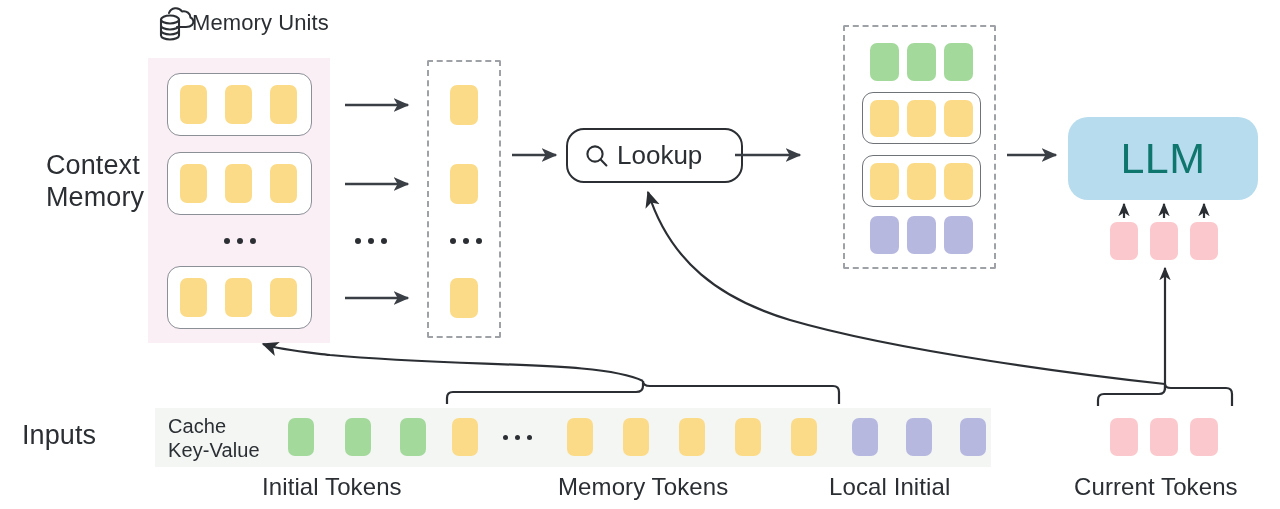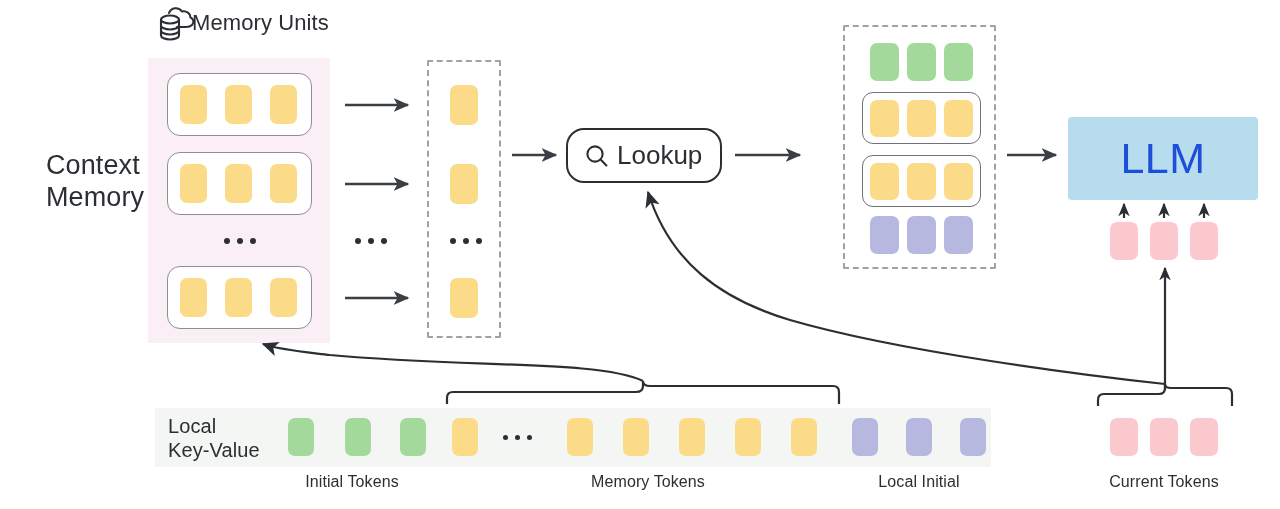--- a/index.html
+++ b/index.html
@@ -23,21 +23,21 @@
   
   .lbl {
     position: absolute;
     color: #2b2f33;
     line-height: 1.18;
     white-space: pre-line;
     letter-spacing: 0.1px;
   }
   .lbl-row-title { font-size: 27px; }
   .lbl-head      { font-size: 22px; text-align: center; }
-  .lbl-cap       { font-size: 16px; text-align: center; }
+  .lbl-cap       { font-size: 24px; text-align: left; }
   .lbl-inline    { font-size: 20px; line-height: 1.22; }
   .lbl-lookup    { font-size: 26px; }
 
   
   .chip {
     position: absolute;
     border-radius: 7px;
   }
   .chip-yellow { background: #fbdb87; }
   .chip-green  { background: #a3d99b; }
@@ -81,26 +81,26 @@
     border-radius: 18px;
     box-sizing: border-box;
     display: flex;
     align-items: center;
     gap: 7px;
     padding-left: 16px;
   }
   .llm-box {
     position: absolute;
     background: #b6dcee;
-    border-radius: 4px;
+    border-radius: 20px;
     display: flex;
     align-items: center;
     justify-content: center;
     font-size: 43px;
-    color: #1d4ed8;
+    color: #0f766e;
     letter-spacing: 0.5px;
   }
 
   
   .dots {
     position: absolute;
     display: flex;
     gap: 7px;
     align-items: center;
   }
@@ -125,20 +125,21 @@
 
 <div id="canvas">
 
   <div class="memory-bg" style="left:148px; top:58px; width:182px; height:285px;"></div>
 
   <div class="inputs-strip" style="left:155px; top:408px; width:836px; height:59px;"></div>
 
   <div class="lbl lbl-row-title" style="left:22px; top:150px; width:125px;margin-left:24px;">Context
 Memory</div>
 
+  <div class="lbl lbl-row-title" style="left:22px; top:420px; width:125px;">Inputs</div>
 
   <span class="abs" style="left:156px; top:4px; width:44px; height:42px;">
     <svg width="44" height="42" viewBox="0 0 44 42" fill="none" stroke="#2b2f33" stroke-width="2.1" stroke-linecap="round" stroke-linejoin="round">
       <path d="M13 9 C15 3.5, 22.5 2.5, 26 7.5 C30.5 6.5, 34.5 9.5, 34.5 13.5
                C37.5 14.5, 38.5 18.5, 36 21 C34.5 22.6, 32 23 30 23 L21 23"></path>
       <ellipse cx="14" cy="15.5" rx="9" ry="4"></ellipse>
       <path d="M5 15.5 L5 31.5 C5 33.7, 9 35.5, 14 35.5 C19 35.5, 23 33.7, 23 31.5 L23 15.5"></path>
       <path d="M5 21.5 C5 23.7, 9 25.5, 14 25.5 C19 25.5, 23 23.7, 23 21.5"></path>
       <path d="M5 26.5 C5 28.7, 9 30.5, 14 30.5 C19 30.5, 23 28.7, 23 26.5"></path>
     </svg>
@@ -178,21 +179,21 @@
   <div class="dashed-box" style="left:427px; top:60px; width:74px; height:278px;"></div>
   <div class="chip chip-yellow" style="left:450px; top:85px; width:28px; height:40px;"></div>
   <div class="chip chip-yellow" style="left:450px; top:164px; width:28px; height:40px;"></div>
   <div class="dots big" style="left:450px; top:238px;">
       <i></i>
       <i></i>
       <i></i>
     </div>
   <div class="chip chip-yellow" style="left:450px; top:278px; width:28px; height:40px;"></div>
 
-  <div class="lookup-box" style="left:566px; top:128px; width:156px; height:55px;">
+  <div class="lookup-box" style="left:566px; top:128px; width:177px; height:55px;">
     <span style="display:flex;">
       <svg width="26" height="26" viewBox="0 0 26 26" fill="none" stroke="#2b2f33" stroke-width="2.1" stroke-linecap="round">
         <circle cx="11" cy="11" r="7.6"></circle>
         <line x1="16.6" y1="16.6" x2="22.4" y2="22.4"></line>
       </svg>
     </span>
     <span class="lbl-lookup" style="position:relative;">Lookup</span>
   </div>
 
   <div class="dashed-box" style="left:843px; top:25px; width:153px; height:244px;"></div>
@@ -214,21 +215,21 @@
   <div class="chip chip-purple" style="left:870px; top:216px; width:29px; height:38px;"></div>
   <div class="chip chip-purple" style="left:907px; top:216px; width:29px; height:38px;"></div>
   <div class="chip chip-purple" style="left:944px; top:216px; width:29px; height:38px;"></div>
 
   <div class="llm-box" style="left:1068px; top:117px; width:190px; height:83px;">LLM</div>
 
   <div class="chip chip-pink" style="left:1110px; top:222px; width:28px; height:38px;"></div>
   <div class="chip chip-pink" style="left:1150px; top:222px; width:28px; height:38px;"></div>
   <div class="chip chip-pink" style="left:1190px; top:222px; width:28px; height:38px;"></div>
 
-  <div class="lbl lbl-inline" style="left:168px; top:414px; width:110px;">Local
+  <div class="lbl lbl-inline" style="left:168px; top:414px; width:110px;">Cache
 Key-Value</div>
 
   <div class="chip chip-green" style="left:288px; top:418px; width:26px; height:38px;"></div>
   <div class="chip chip-green" style="left:345px; top:418px; width:26px; height:38px;"></div>
   <div class="chip chip-green" style="left:400px; top:418px; width:26px; height:38px;"></div>
 
   <div class="chip chip-yellow" style="left:452px; top:418px; width:26px; height:38px;"></div>
 
   <div class="dots" style="left:503px; top:435px;">
       <i></i>

